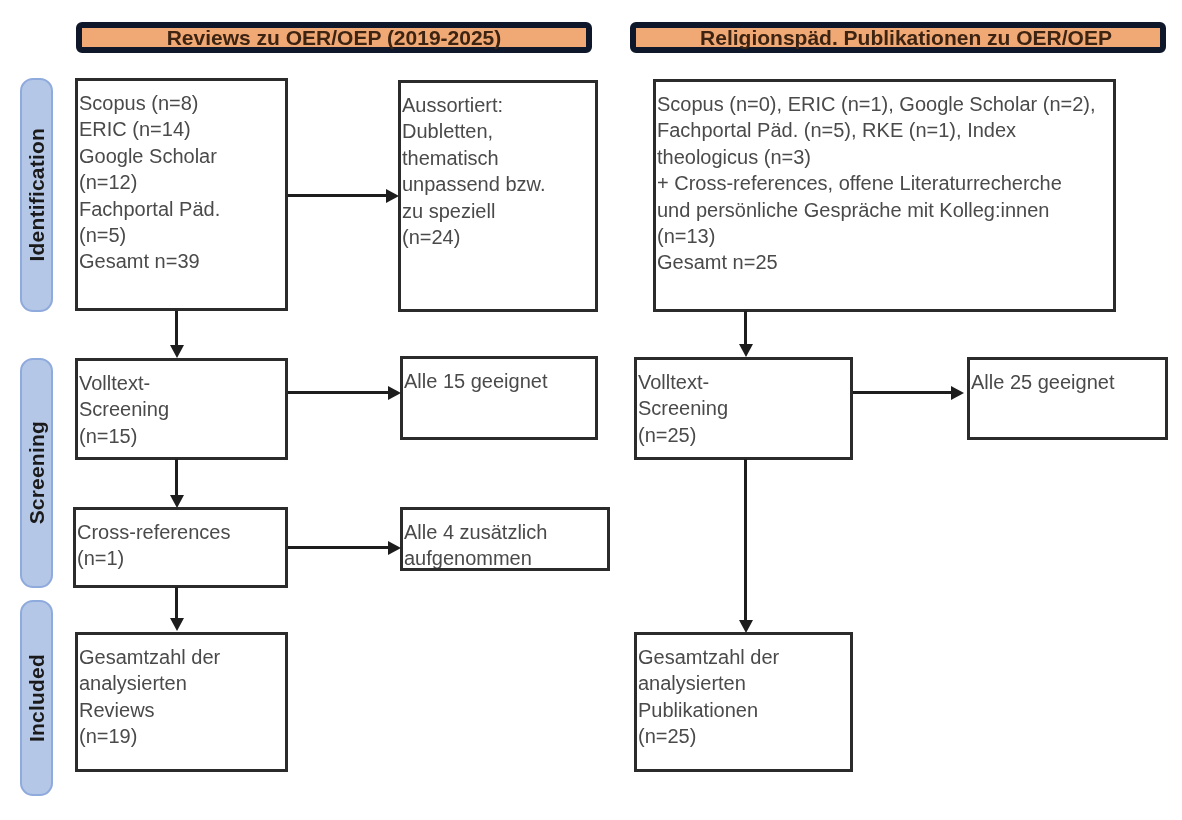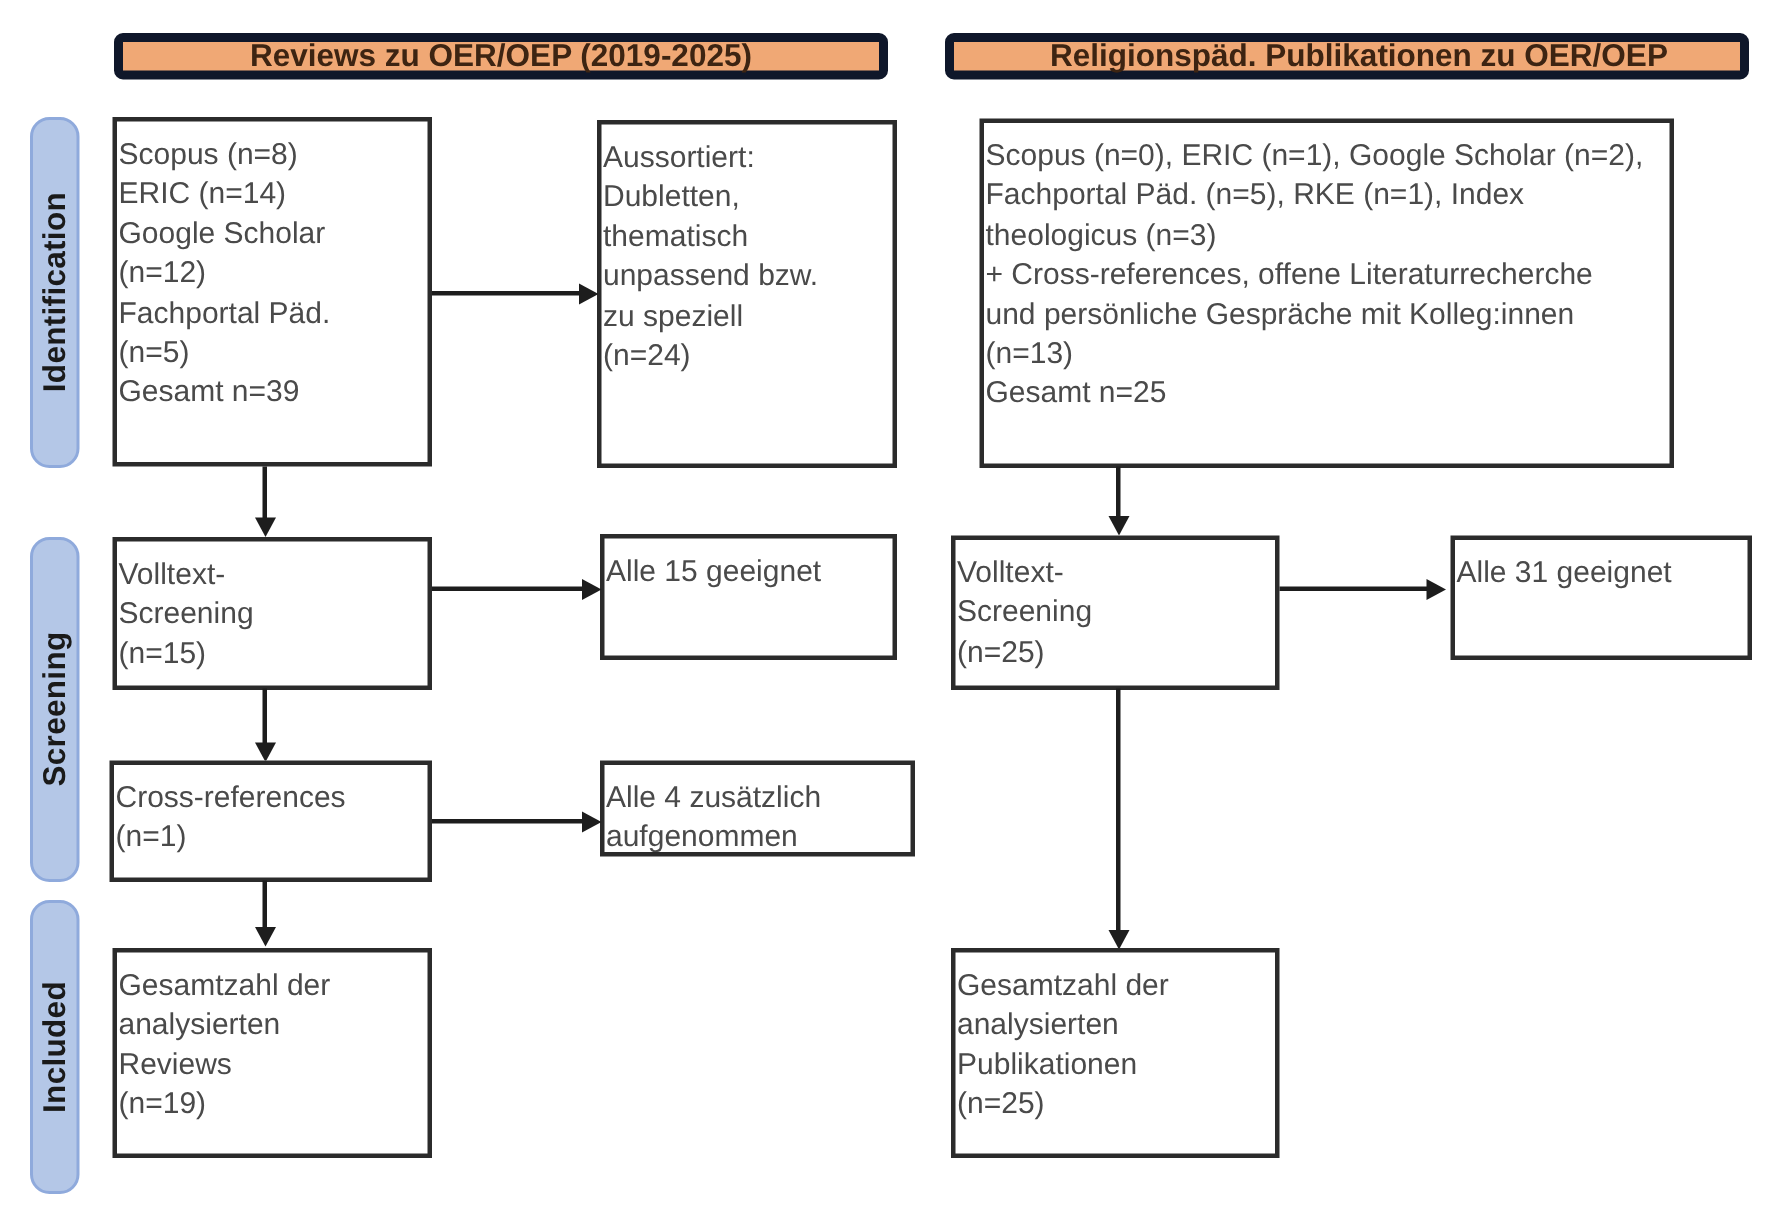--- a/index.html
+++ b/index.html
@@ -171,21 +171,21 @@
 (n=13)
 Gesamt n=25</div>
 
   <div class="conn conn-v" style="left:744px; top:311px; height:35px;"></div>
   <div class="arrow-down" style="left:739px; top:344px;"></div>
 
   <div class="node" style="left:634px; top:357px; width:219px; height:103px;">Volltext-
 Screening
 (n=25)</div>
 
-  <div class="node" style="left:967px; top:357px; width:201px; height:83px;">Alle 31 geeignet</div>
+  <div class="node" style="left:967px; top:357px; width:201px; height:83px;">Alle 25 geeignet</div>
 
   <div class="conn conn-h" style="left:853px; top:391px; width:102px;"></div>
   <div class="arrow-right" style="left:951px; top:386px;"></div>
 
   <div class="conn conn-v" style="left:744px; top:459px; height:163px;"></div>
   <div class="arrow-down" style="left:739px; top:620px;"></div>
 
   <div class="node" style="left:634px; top:632px; width:219px; height:140px;">Gesamtzahl der
 analysierten
 Publikationen

